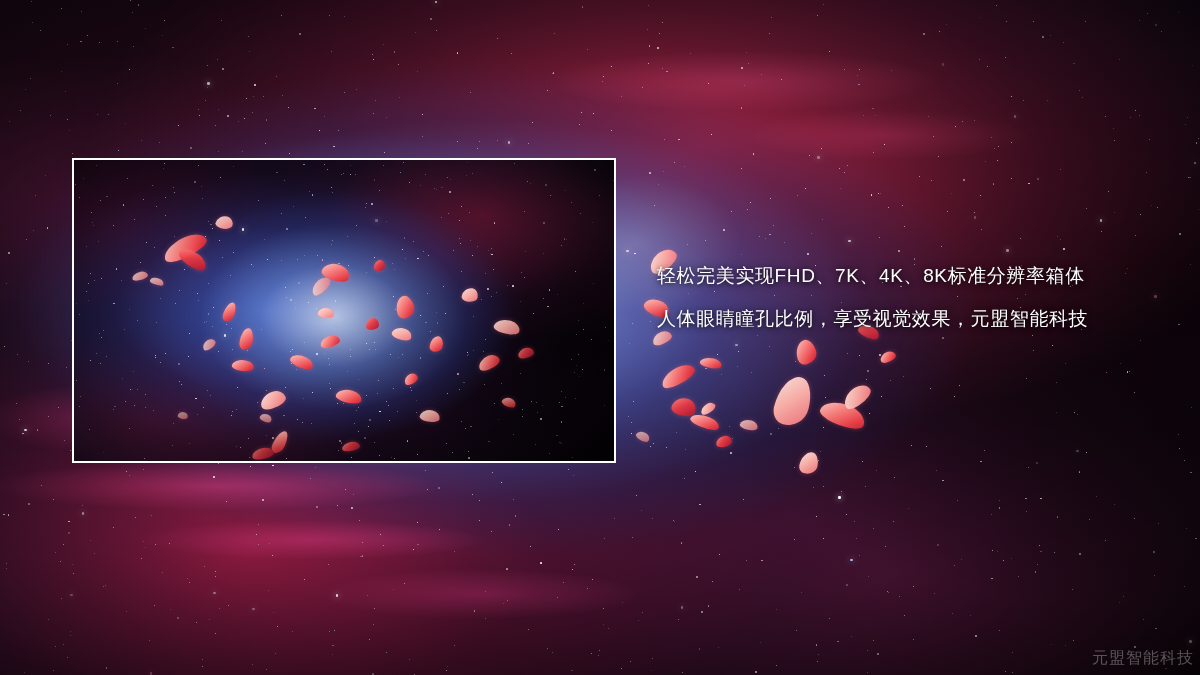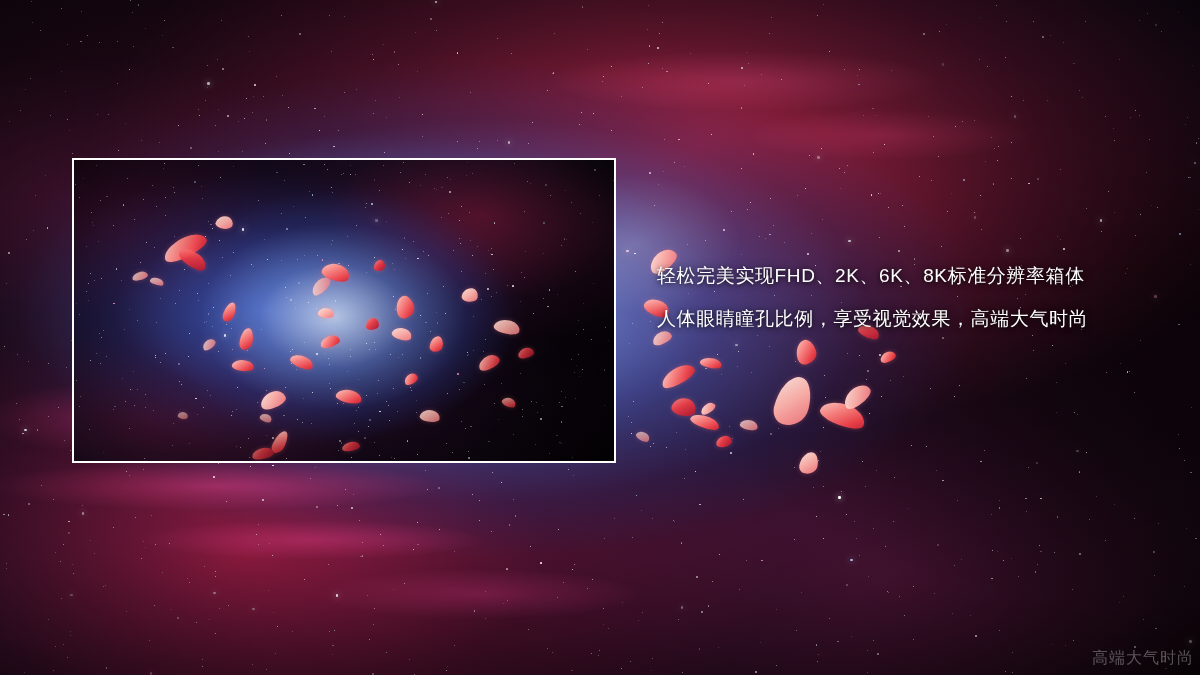--- a/index.html
+++ b/index.html
@@ -1536,18 +1536,18 @@
         <div class="petal dark" style="left:444px;top:188px;width:16px;height:10px;transform:rotate(-10deg);opacity:0.96;"></div>
         <div class="petal pale" style="left:186px;top:254px;width:12px;height:8px;transform:rotate(30deg);opacity:0.75;"></div>
         <div class="petal dark" style="left:268px;top:282px;width:18px;height:9px;transform:rotate(-6deg);opacity:0.96;"></div>
         <div class="petal pale" style="left:104px;top:252px;width:10px;height:7px;transform:rotate(18deg);opacity:0.7;"></div>
       </div>
     <div class="panel-vignette"></div>
   </div>
 
 
   <div id="body-copy">
-    <div class="line">轻松完美实现FHD、2K、6K、8K标准分辨率箱体</div>
-    <div class="line">人体眼睛瞳孔比例，享受视觉效果，高端大气时尚</div>
+    <div class="line">轻松完美实现FHD、7K、4K、8K标准分辨率箱体</div>
+    <div class="line">人体眼睛瞳孔比例，享受视觉效果，元盟智能科技</div>
   </div>
 
-  <div id="watermark">高端大气时尚</div>
+  <div id="watermark">元盟智能科技</div>
 </div>
 
 </body></html>

